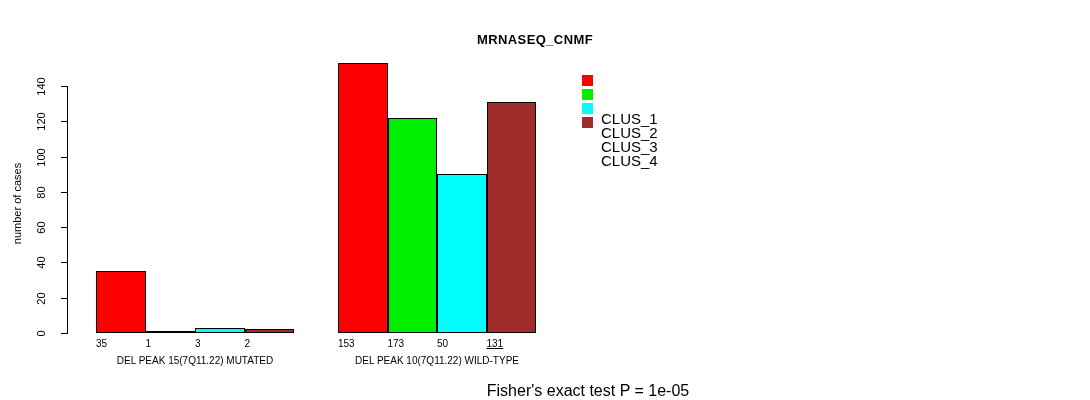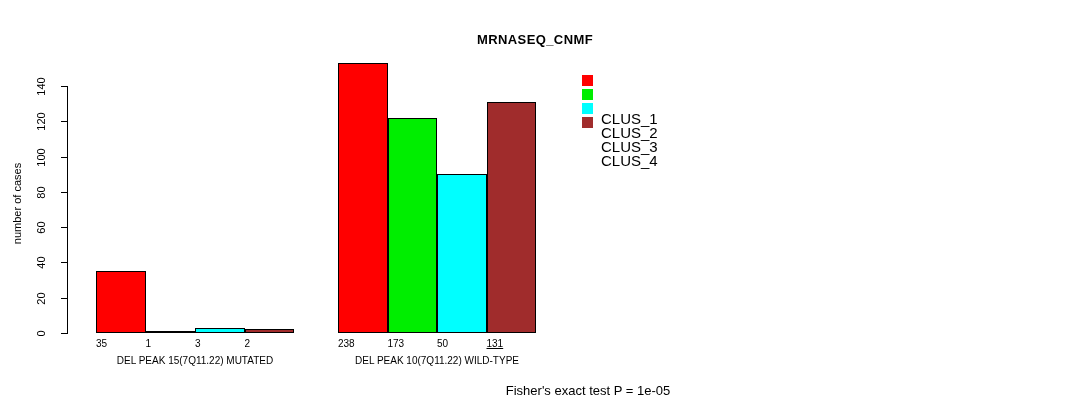--- a/index.html
+++ b/index.html
@@ -118,21 +118,21 @@
     white-space: nowrap;
     margin-top: 39px;
   }
   
   #footnote {
     position: absolute;
     left: 408px;
     top: 372px;
     width: 360px;
     text-align: center;
-    font-size: 13px;
+    font-size: 16px;
     line-height: 13px;
     white-space: nowrap;
   }
 </style>
 </head>
 <body>
 
 <div id="plot-root">
 
   <div id="chart-title">MRNASEQ_CNMF</div>
@@ -164,21 +164,21 @@
       <div class="bar" title="CLUS_1: 35" style="left: 96px; width: 49.5px; top: 259.25px; height: 61.75px; background: rgb(255, 0, 0);"></div>
       <div class="bar-value-label" style="left: 96px; width: 49.5px; top: 327px;">35</div>
       <div class="bar" title="CLUS_2: 1" style="left: 145.5px; width: 49.5px; top: 319px; height: 2px; background: rgb(0, 238, 0);"></div>
       <div class="bar-value-label" style="left: 145.5px; width: 49.5px; top: 327px;">1</div>
       <div class="bar" title="CLUS_3: 3" style="left: 195px; width: 49.5px; top: 315.707px; height: 5.29286px; background: rgb(0, 255, 255);"></div>
       <div class="bar-value-label" style="left: 195px; width: 49.5px; top: 327px;">3</div>
       <div class="bar" title="CLUS_4: 2" style="left: 244.5px; width: 49.5px; top: 317.471px; height: 3.52857px; background: rgb(160, 44, 44);"></div>
       <div class="bar-value-label" style="left: 244.5px; width: 49.5px; top: 327px;">2</div>
       <div class="group-label" style="left: 16px; width: 358px; top: 343px;">DEL PEAK 15(7Q11.22) MUTATED</div>
       <div class="bar" title="CLUS_1: 153" style="left: 338px; width: 49.5px; top: 51.0643px; height: 269.936px; background: rgb(255, 0, 0);"></div>
-      <div class="bar-value-label" style="left: 338px; width: 49.5px; top: 327px;">238</div>
+      <div class="bar-value-label" style="left: 338px; width: 49.5px; top: 327px;">153</div>
       <div class="bar" title="CLUS_2: 122" style="left: 387.5px; width: 49.5px; top: 105.757px; height: 215.243px; background: rgb(0, 238, 0);"></div>
       <div class="bar-value-label" style="left: 387.5px; width: 49.5px; top: 327px;">173</div>
       <div class="bar" title="CLUS_3: 90" style="left: 437px; width: 49.5px; top: 162.214px; height: 158.786px; background: rgb(0, 255, 255);"></div>
       <div class="bar-value-label" style="left: 437px; width: 49.5px; top: 327px;">50</div>
       <div class="bar" title="CLUS_4: 131" style="left: 486.5px; width: 49.5px; top: 89.8786px; height: 231.121px; background: rgb(160, 44, 44);"></div>
       <div class="bar-value-label" style="left: 486.5px; width: 49.5px; top: 327px; text-decoration: underline;">131</div>
       <div class="group-label" style="left: 258px; width: 358px; top: 343px;">DEL PEAK 10(7Q11.22) WILD-TYPE</div>
     </div>
 
   <div id="legend">

